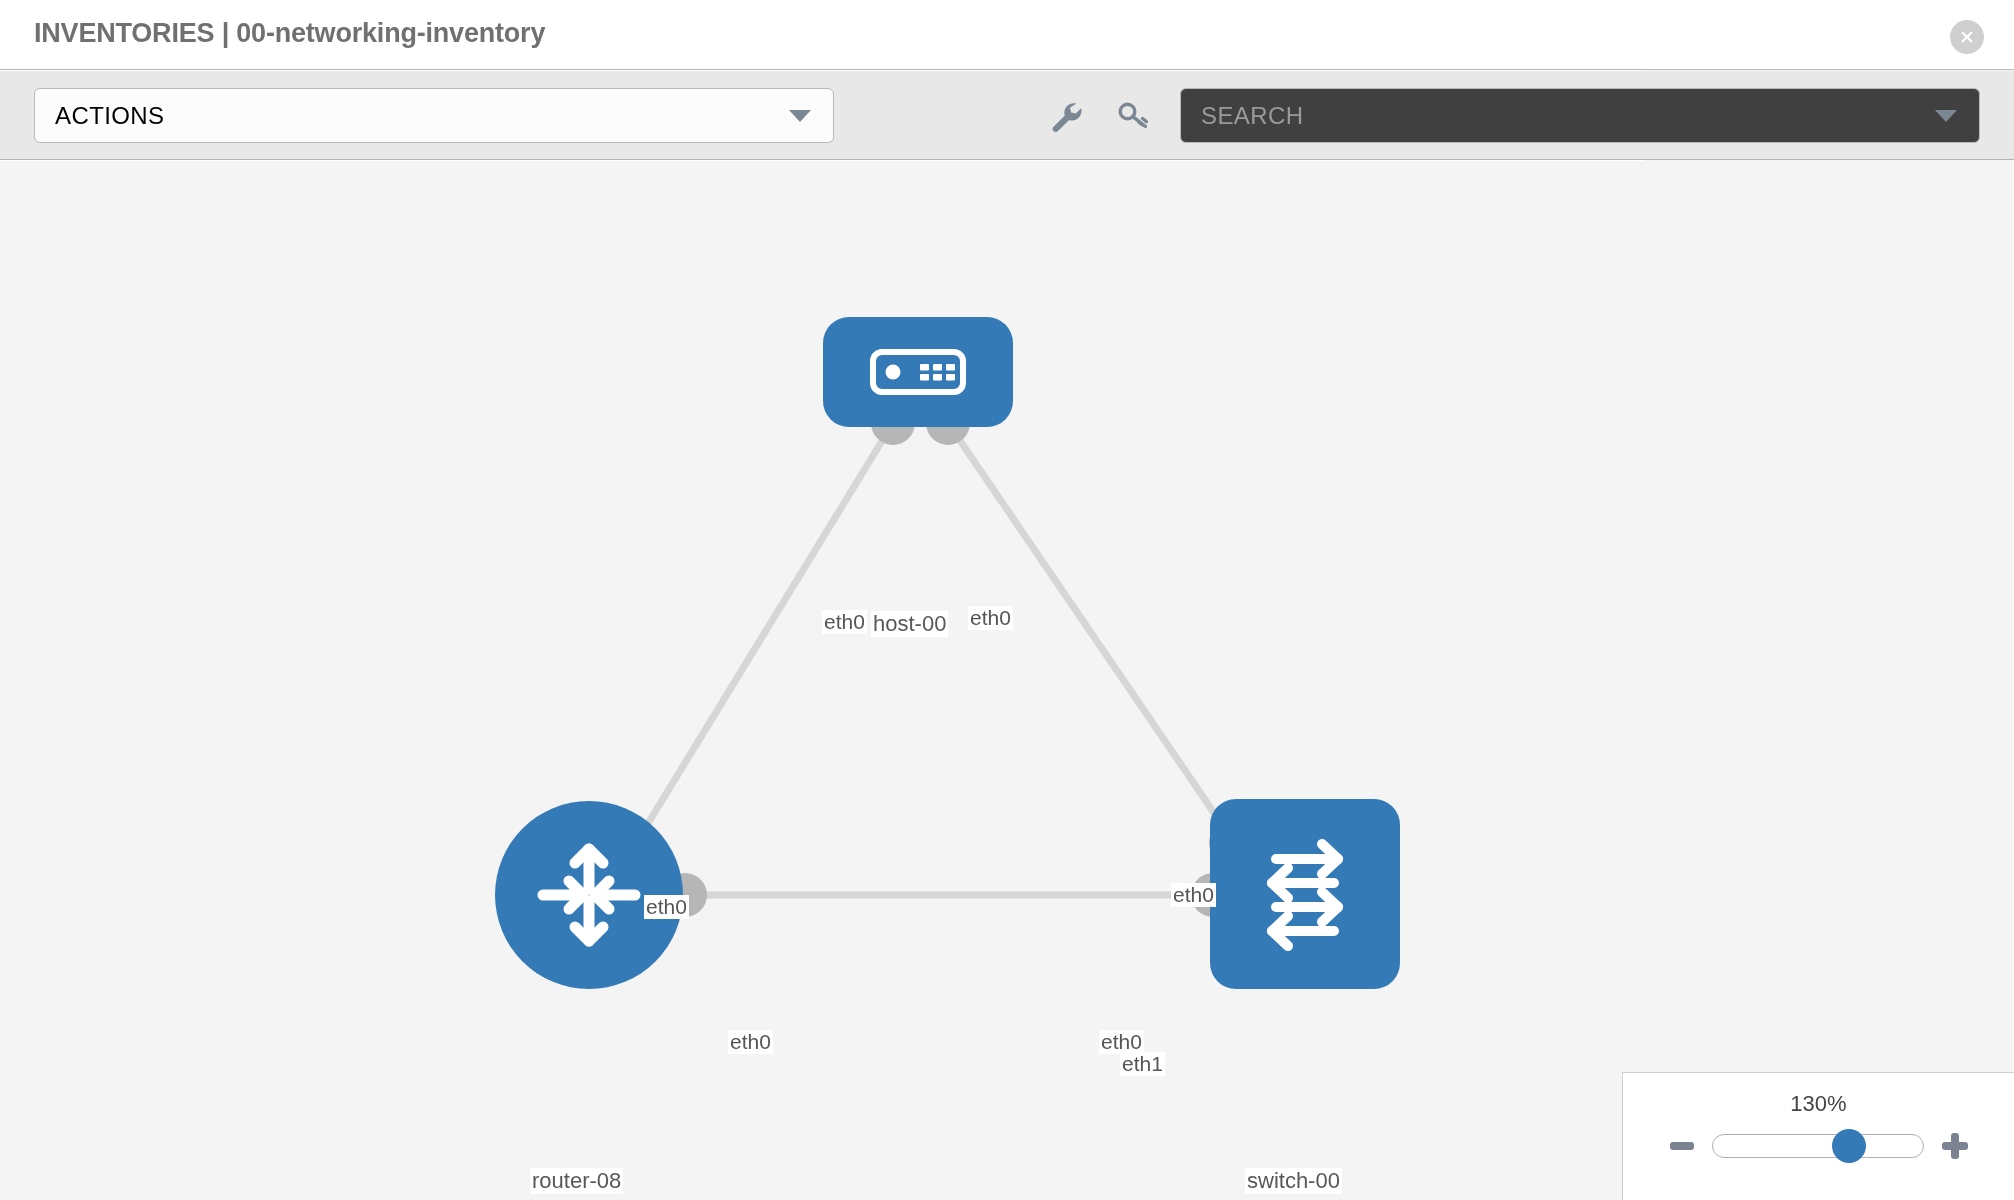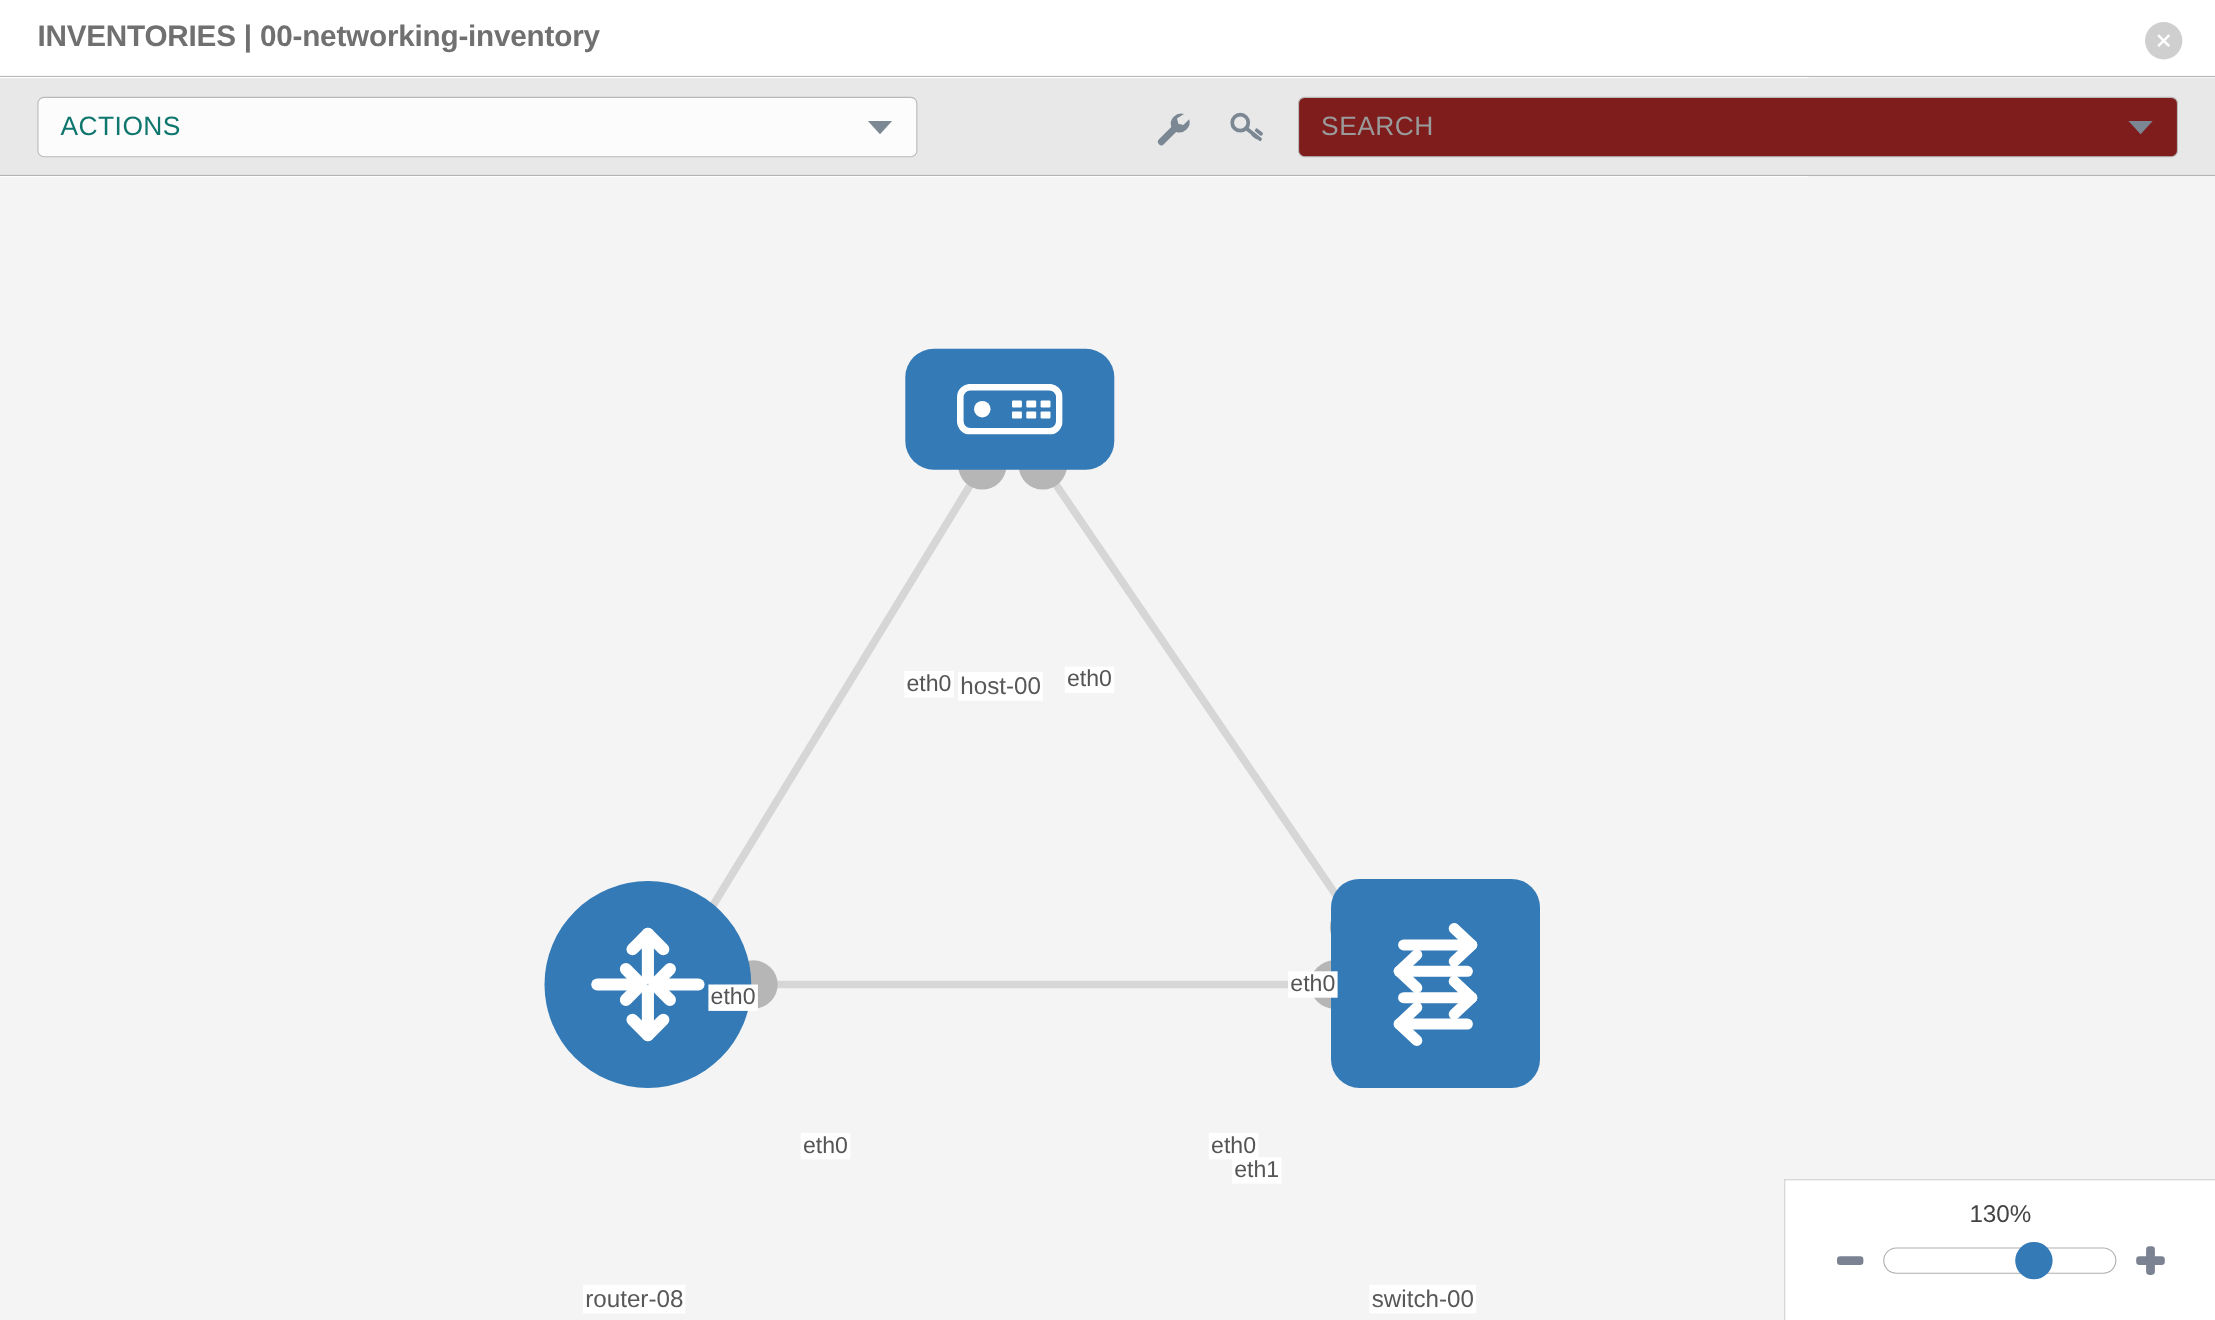--- a/index.html
+++ b/index.html
@@ -41,42 +41,42 @@
     position: absolute; left: 34px; top: 17px;
     width: 800px; height: 55px;
     background: #fcfcfc;
     border: 1px solid #b9b9b9;
     border-radius: 6px;
     display: flex; align-items: center;
     cursor: pointer;
   }
   .actions-label {
     position: absolute; left: 20px;
-    font-size: 24px; color: #0f766e; letter-spacing: 0.4px;
+    font-size: 24px; color: #000000; letter-spacing: 0.4px;
   }
   .caret {
     position: absolute; right: 22px; top: 50%; transform: translateY(-50%);
     width: 0; height: 0;
     border-left: 11px solid transparent;
     border-right: 11px solid transparent;
     border-top: 12px solid #7b8894;
   }
   .tool-icon {
     position: absolute; top: 22px;
     width: 46px; height: 46px;
     display: flex; align-items: center; justify-content: center;
     cursor: pointer;
   }
   .tool-wrench { left: 1042px; }
   .tool-key    { left: 1110px; }
 
   .search-select {
     position: absolute; left: 1180px; top: 17px;
     width: 800px; height: 55px;
-    background: #7f1d1d;
+    background: #404040;
     border: 1px solid #b9b9b9;
     border-radius: 6px;
     cursor: text;
   }
   .search-label {
     position: absolute; left: 20px; top: 50%; transform: translateY(-50%);
     font-size: 24px; color: #9a9a9a; letter-spacing: 0.4px;
   }
 
   

